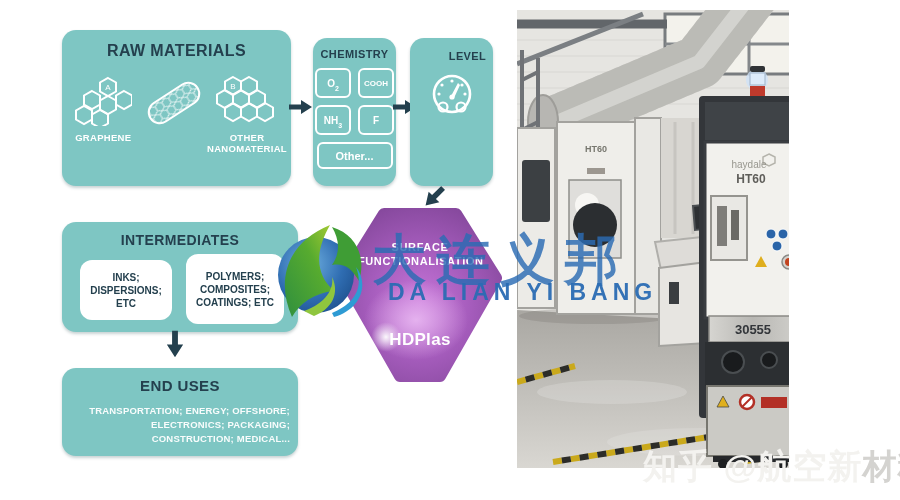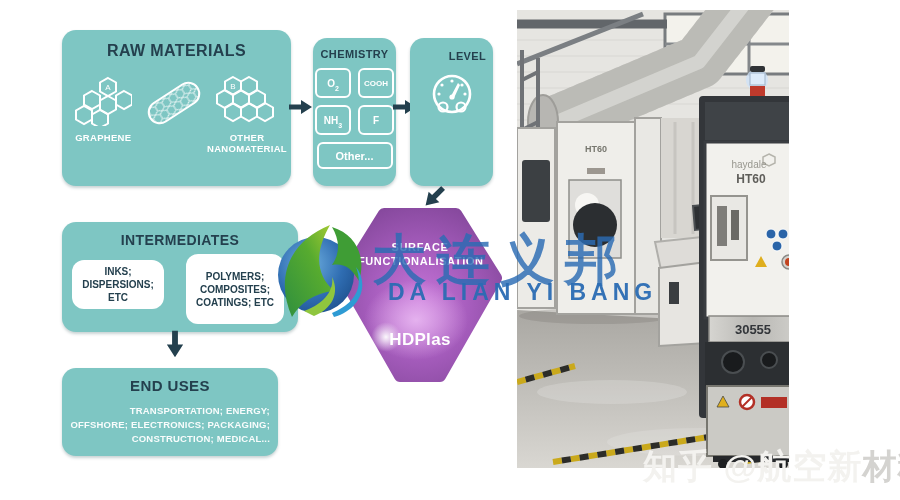--- a/index.html
+++ b/index.html
@@ -181,31 +181,31 @@
       <path d="M46,6 L118,6 L158,70 L102,168 L62,168 L6,70 Z" fill="url(#hexg)" stroke="url(#hexg)" stroke-width="12" stroke-linejoin="round"></path>
       <ellipse cx="78" cy="112" rx="52" ry="40" fill="url(#hexglow)"></ellipse>
     </svg>
     <div class="hex-text">SURFACE FUNCTIONALISATION</div>
     <div class="sparkle"></div>
     <div class="hex-brand">HDPlas</div>
   </div>
 
   <div class="abs teal" style="left:62px;top:222px;width:236px;height:110px;">
     <div class="boxtitle" style="margin-top:10px;font-size:14px;">INTERMEDIATES</div>
-    <div class="white-box" style="left:10px;top:38px;width:92px;height:49px;">INKS; DISPERSIONS; ETC</div>
+    <div class="white-box" style="left:18px;top:38px;width:92px;height:60px;">INKS; DISPERSIONS; ETC</div>
     <div class="white-box" style="left:124px;top:32px;width:98px;height:70px;">POLYMERS; COMPOSITES; COATINGS; ETC</div>
   </div>
 
   <div class="abs arrow" style="left:161px;top:335px;transform:rotate(90deg);">
     <svg width="28" height="19" viewBox="0 0 24 16">
         <path d="M0,5.5 H12 V1 L23,8 L12,15 V10.5 H0 Z" fill="#24404e"></path>
       </svg>
   </div>
 
-  <div class="abs teal" style="left:62px;top:368px;width:216px;height:88px;">
+  <div class="abs teal" style="left:62px;top:368px;width:236px;height:88px;">
     <div class="boxtitle" style="margin-top:9px;font-size:15px;">END USES</div>
     <div class="endtext">TRANSPORTATION; ENERGY; OFFSHORE; ELECTRONICS; PACKAGING; CONSTRUCTION; MEDICAL...</div>
   </div>
 
   <div class="abs" id="photo">
     <svg width="326" height="458" viewBox="0 0 326 458">
       <defs>
         <linearGradient id="floorG" x1="0" y1="0" x2="0" y2="1">
           <stop offset="0%" stop-color="#a9a7a2"></stop>
             <stop offset="100%" stop-color="#d9d7d2"></stop>

